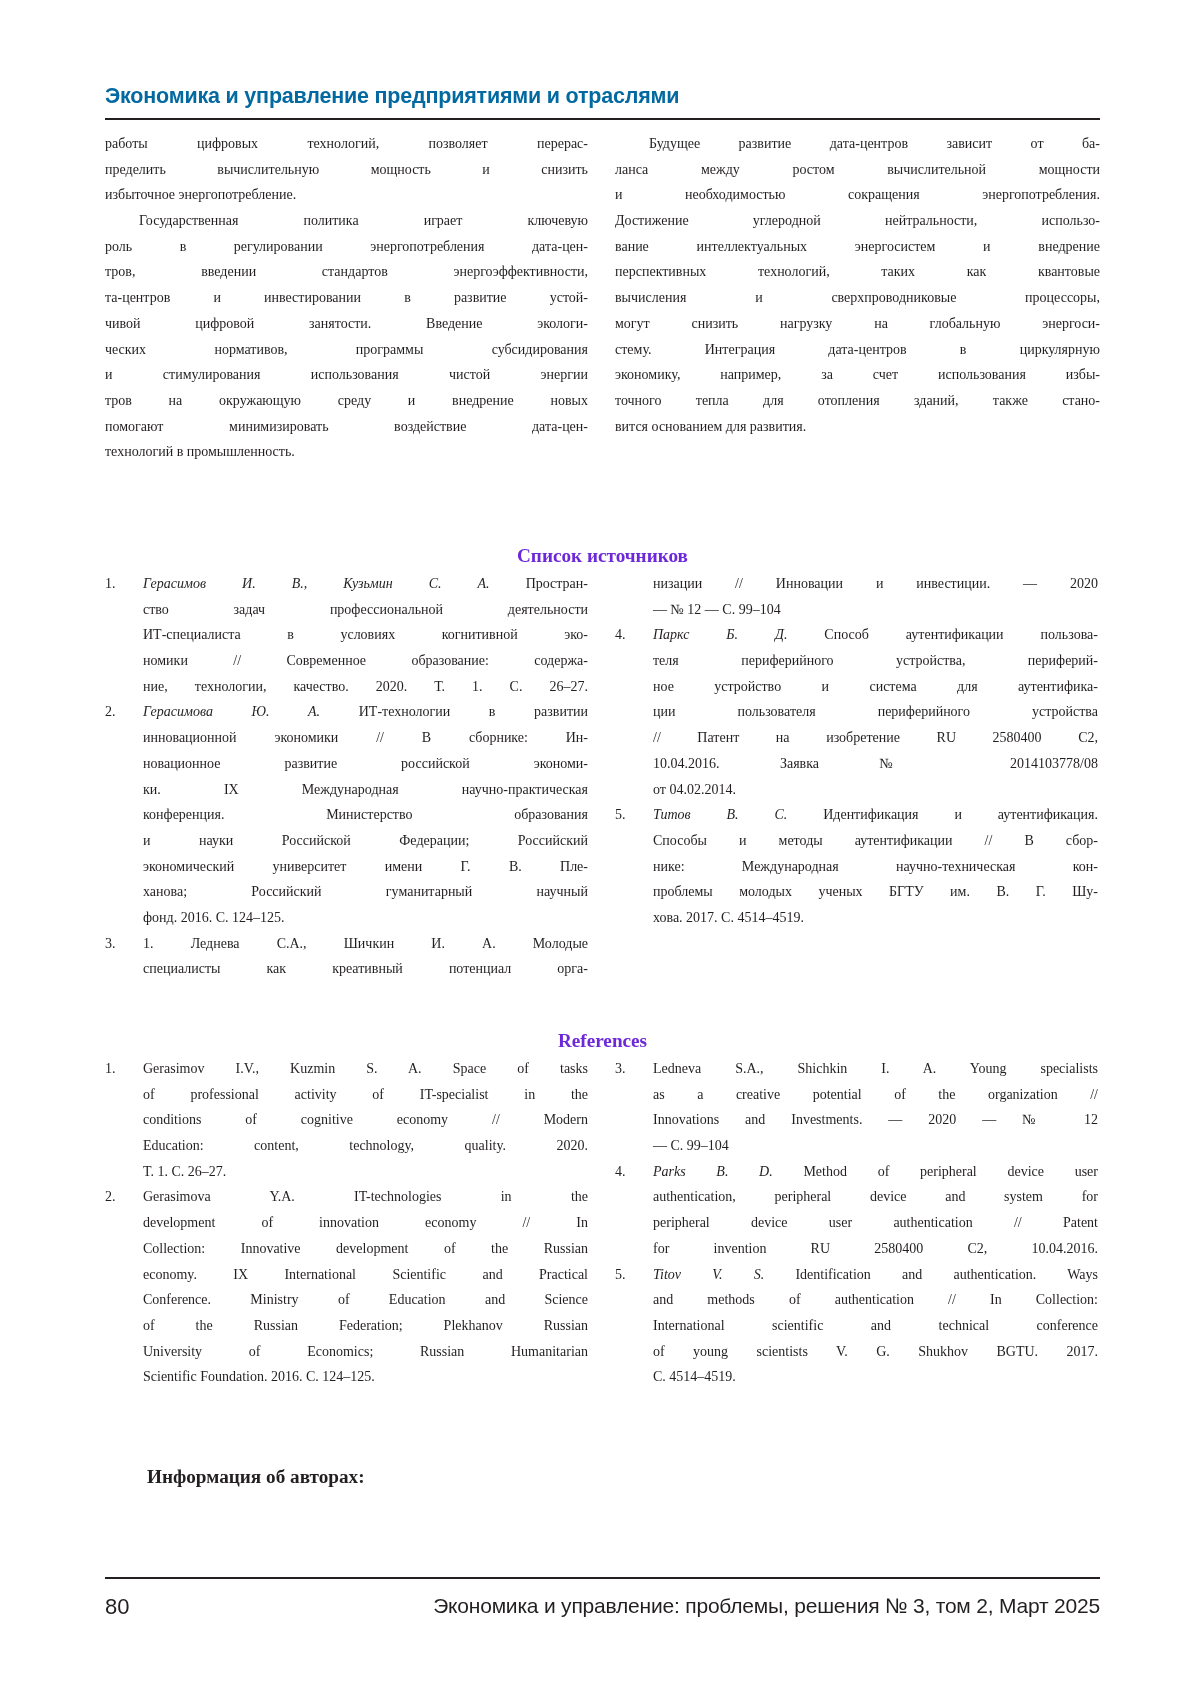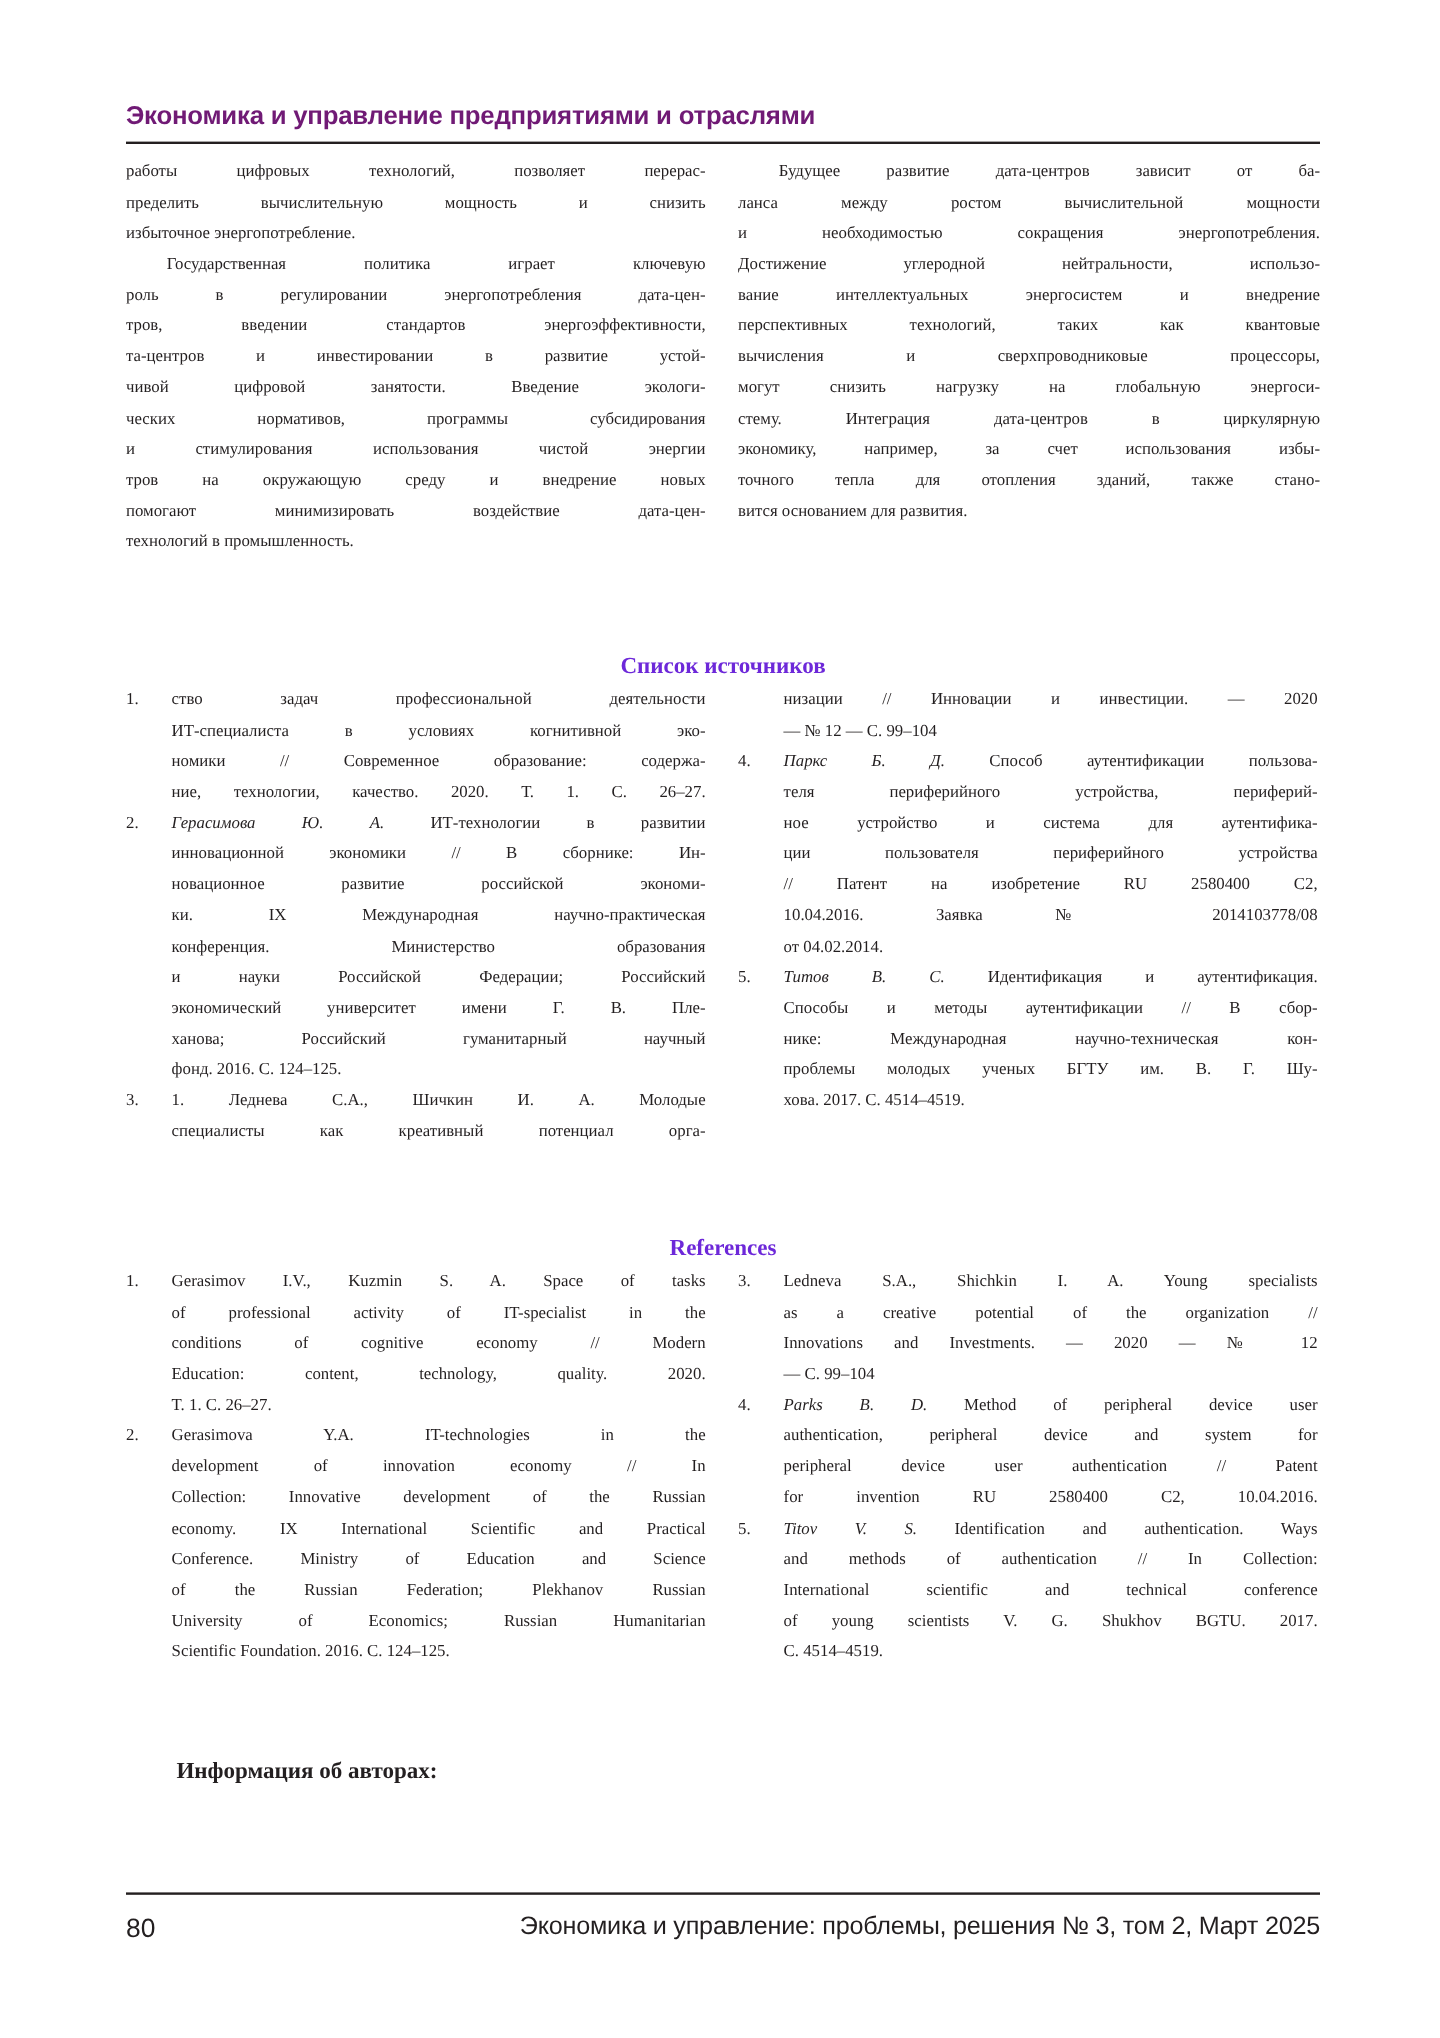--- a/index.html
+++ b/index.html
@@ -1,21 +1,21 @@
 <!DOCTYPE html>
 <html><head>
 <meta charset="utf-8">
 <style>
   html, body { margin: 0; padding: 0; background: #ffffff; }
   body { width: 1200px; height: 1698px; position: relative; overflow: hidden; color: #231f20; }
   .page { position: absolute; left: 0; top: 0; width: 1200px; height: 1698px; }
   .running-head {
     position: absolute; left: 105px; top: 84px; width: 995px;
     font-family: "Liberation Sans", sans-serif; font-weight: bold; font-size: 21.5px;
-    letter-spacing: -0.2px; color: #701a75;
+    letter-spacing: -0.2px; color: #0369a1;
   }
   .rule { position: absolute; left: 105px; width: 995px; height: 2px; background: #231f20; }
   .rule.top { top: 118px; }
   .rule.bottom { top: 1577px; }
   .col {
     position: absolute; font-family: "Liberation Serif", serif; font-size: 14px;
     line-height: 25.7px; color: #231f20;
   }
   .col .ln { display: block; white-space: nowrap; text-align: justify; text-align-last: justify; height: 25.7px; }
   .col .ln.last { text-align-last: left; }
@@ -83,20 +83,21 @@
     <span class="ln">точного тепла для отопления зданий, также стано-</span>
     <span class="ln last">вится основанием для развития.</span>
   </div>
 
   <div class="section-title" style="top:545px;">Список источников</div>
 
   <div class="col col-left" style="top:571px;">
     <div class="ref">
       <span class="num">1.</span>
       <div class="body">
+        <span class="ln"><span class="ital">Герасимов И. В.,  Кузьмин С. А.</span><span> Простран-</span></span>
         <span class="ln">ство задач профессиональной деятельности</span>
         <span class="ln">ИТ-специалиста в условиях когнитивной эко-</span>
         <span class="ln">номики // Современное образование: содержа-</span>
         <span class="ln">ние, технологии, качество. 2020. Т. 1. С. 26–27.</span>
       </div>
     </div>
     <div class="ref">
       <span class="num">2.</span>
       <div class="body">
         <span class="ln"><span class="ital">Герасимова Ю. А.</span><span> ИТ-технологии в развитии</span></span>

